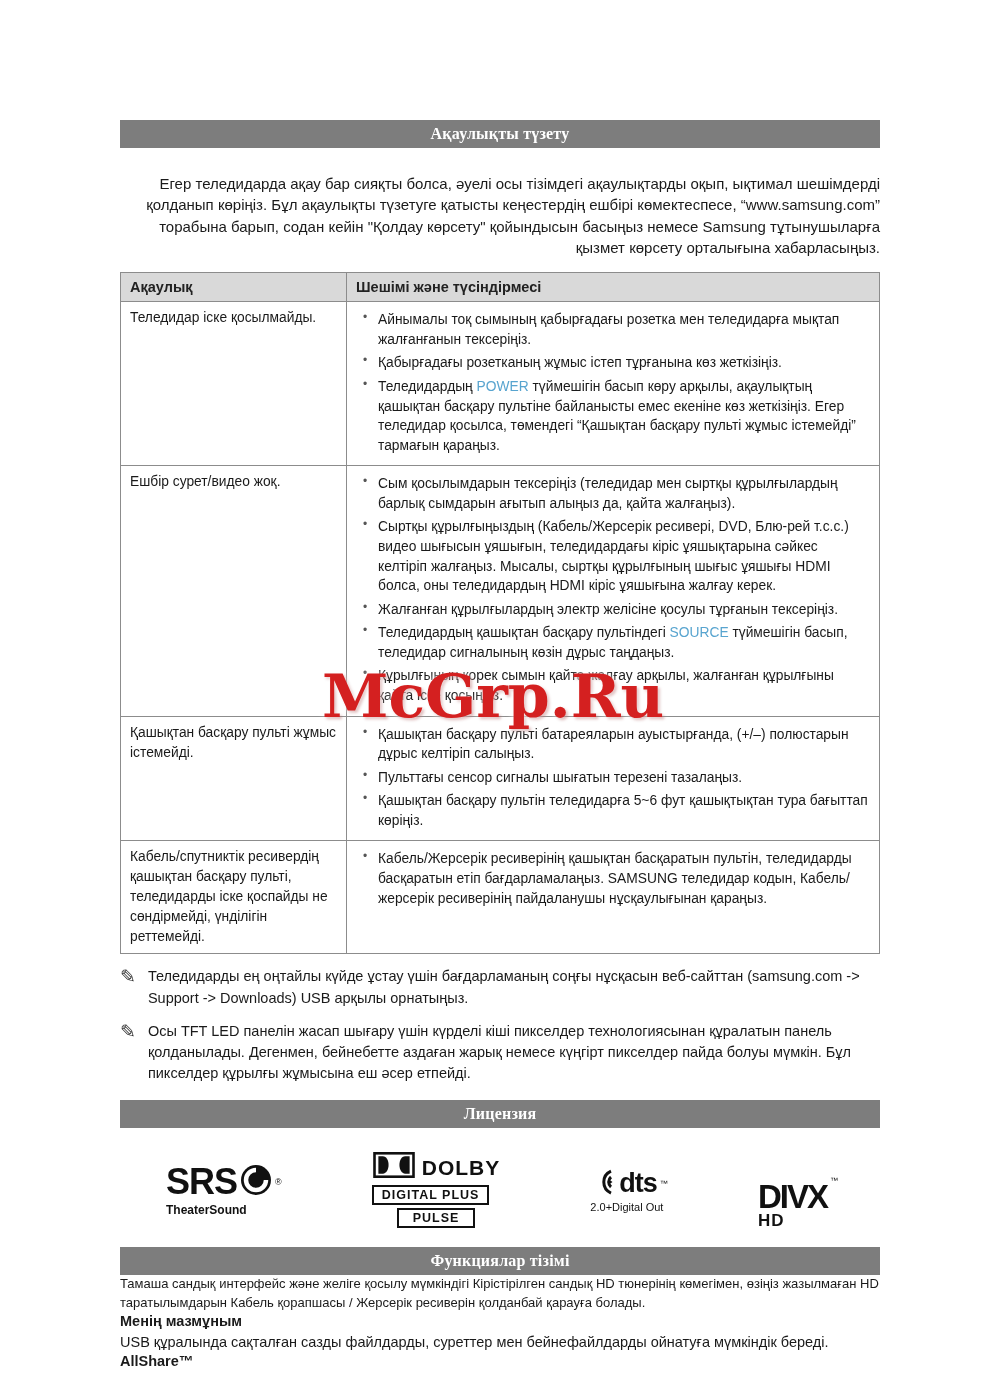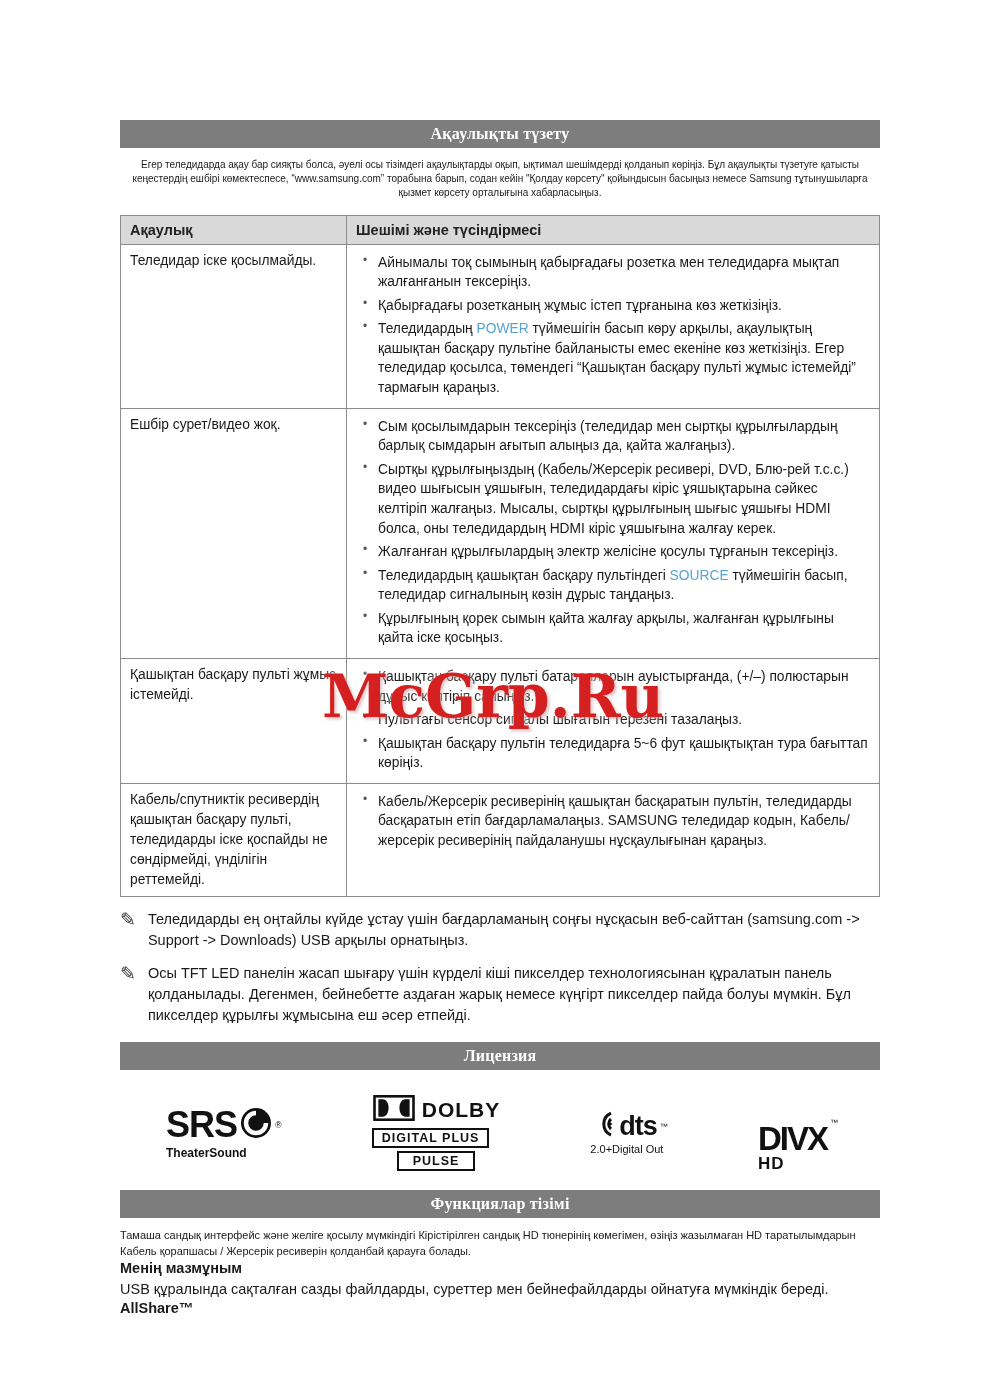--- a/index.html
+++ b/index.html
@@ -6,21 +6,21 @@
   html,body { background:#ffffff; }
   body { font-family:"Liberation Sans", sans-serif; color:#1a1a1a; }
   .page {
     position:relative; width:1000px; min-height:1384px; margin:0 auto;
     background:#fff; padding:120px 120px 30px 120px; overflow:hidden;
   }
   .bar {
     background:var(--header-bar-bg,#7d7d7d); color:#fff; text-align:center;
     font-weight:bold; font-size:16px; padding:5px 0; letter-spacing:.2px;font-family:Liberation Serif, serif;
   }
-  .intro { font-size:10px; line-height:1.42; margin:10px 0 14px; text-align:center; }
+  .intro { font-size:15px; line-height:1.42; margin:25px 0 14px; text-align:right; }
 
   table.trouble { width:100%; border-collapse:collapse; font-size:13.8px; }
   .trouble th, .trouble td { border:1px solid #8c8c8c; vertical-align:top; padding:6px 9px; }
   .trouble th { background:var(--table-header-bg,#d9d9d9); text-align:left; font-size:14.5px; color:#222; }
   .trouble td.problem { width:226px; line-height:1.45; }
   ul.sol { list-style:none; }
   ul.sol li { position:relative; padding-left:22px; margin:2px 0 4px; line-height:1.42; }
   ul.sol li::before { content:"•"; position:absolute; left:7px; top:-1px; color:#555; font-size:12px; }
   .kw { color:var(--accent-blue,#58a4cf); }
 
@@ -46,21 +46,21 @@
   .dolby-box.pulse { align-self:center; padding:1px 14px; }
   
   .dts-top { display:flex; align-items:center; gap:3px; }
   .dts-name { font-size:27px; font-weight:bold; line-height:1; letter-spacing:-1px; }
   .tm { font-size:8px; vertical-align:top; }
   .dts-sub { font-size:11px; margin-top:1px; }
   
   .divx-name { font-size:33px; font-weight:bold; letter-spacing:-2px; line-height:.9;margin-top:32px; }
   .divx-sub { font-size:17px; font-weight:bold; letter-spacing:1px; }
 
-  .features-body { margin-top:10px; font-size:11px; line-height:1.45; }
+  .features-body { margin-top:0; font-size:13px; line-height:1.45; }
   .feature-title { font-weight:bold; font-size:14.5px; }
   .feature-text { margin-top:3px; font-size:14.5px; line-height:1.45; }
 
   .watermark {
     position:absolute; top:661px; left:322px;
     font-family:"DejaVu Serif", serif; font-weight:bold; font-style:normal;
     font-size:60px; color:var(--watermark-red,#d42020);
     text-shadow:0 0 7px rgba(255,255,255,.95), 2px 2px 3px rgba(130,0,0,.35);
     pointer-events:none; white-space:nowrap;
   }

